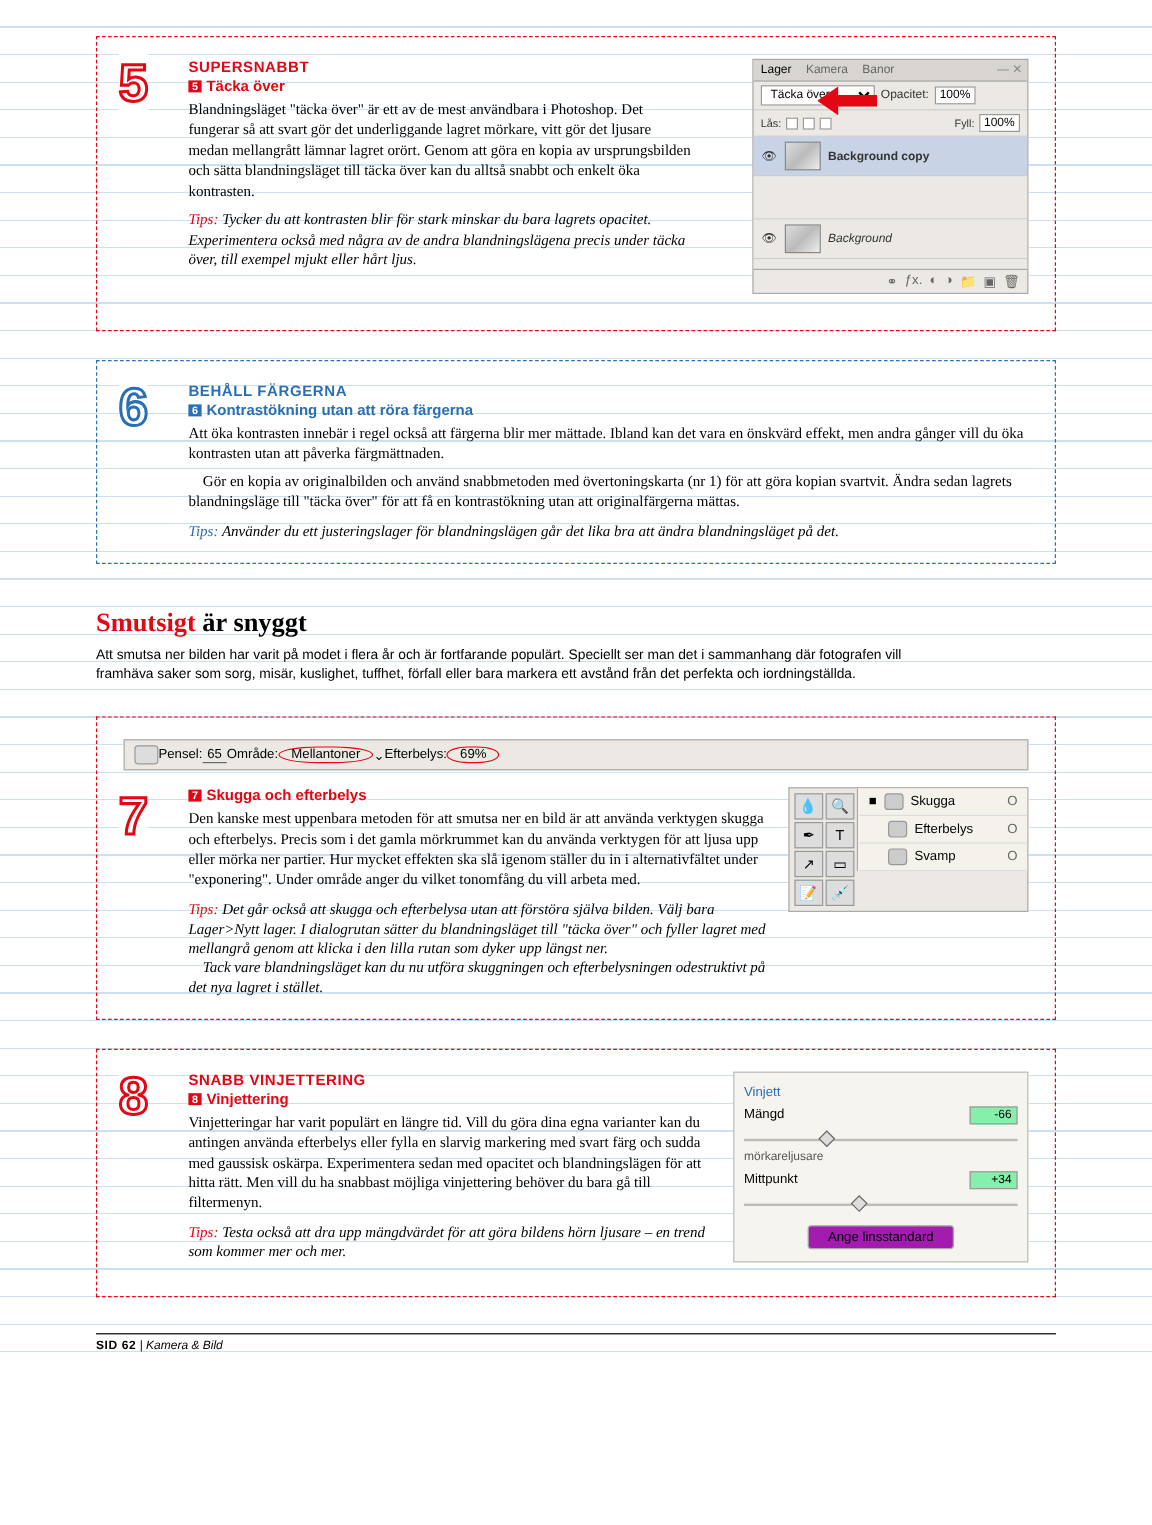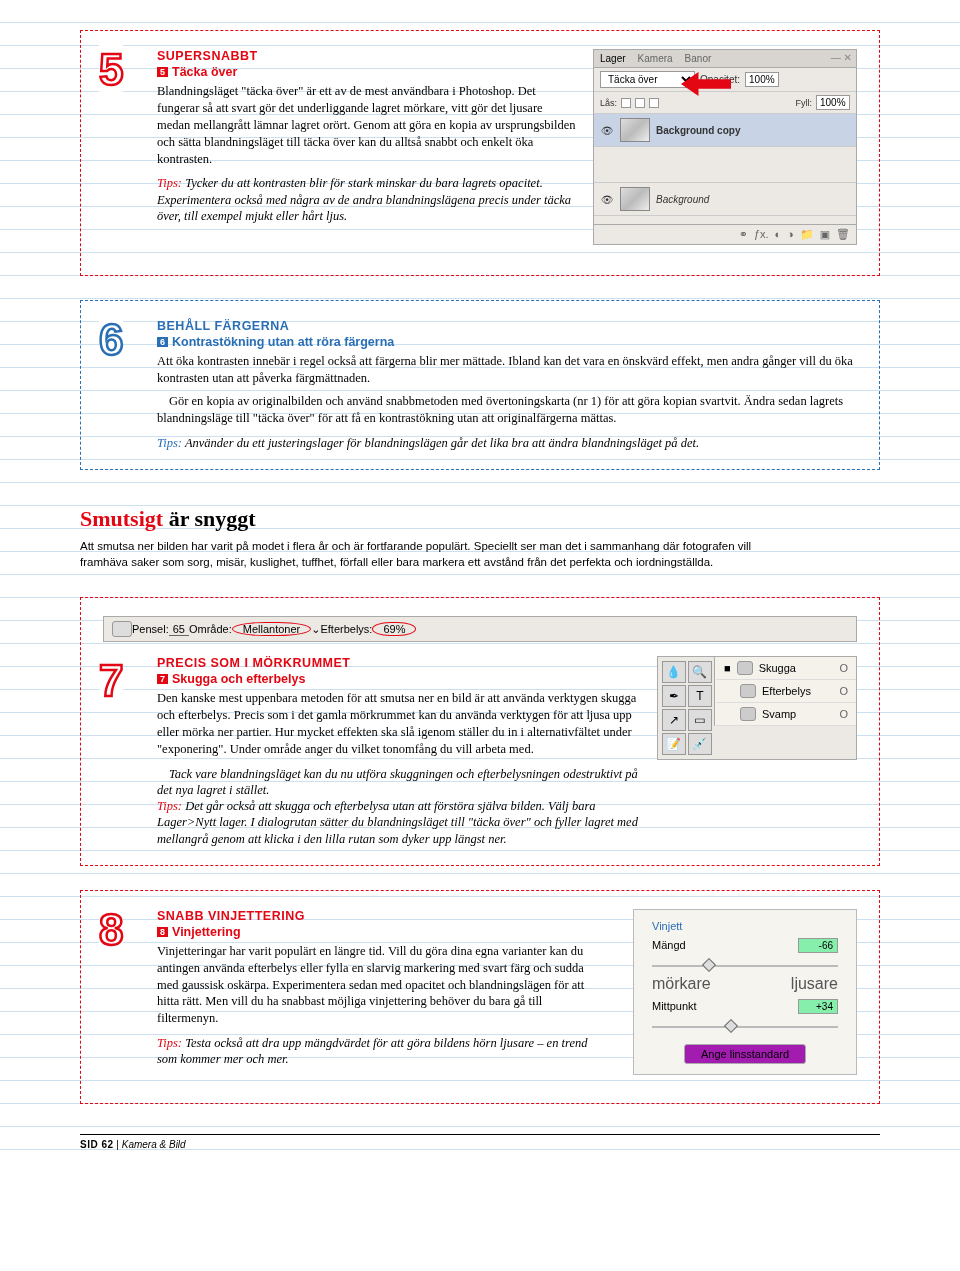--- a/index.html
+++ b/index.html
@@ -22,21 +22,21 @@
 .sub.blue .numbox{background:#2a6fb5}
 .body{font-size:12.5px;line-height:1.35;color:#000;margin-top:4px}
 .body p{margin-bottom:6px}
 .tips{font-style:italic;font-size:12.5px;line-height:1.3;margin-top:8px}
 .tips .tlabel{color:#e30613;font-style:italic}
 .tips.blue .tlabel{color:#2a6fb5}
 .section{margin:36px 0 26px 0}
 .section h2{font-family:Georgia,serif;font-size:22px}
 .section h2 .accent{color:#e30613;font-weight:700}
 .section .intro{font-family:Arial,sans-serif;font-size:11.5px;line-height:1.45;margin-top:6px;max-width:700px}
-.layers-panel{float:right;width:264px;background:#ece9e4;border:1px solid #aaa;font-family:Tahoma,Arial,sans-serif;font-size:10px;color:#333;margin-left:10px;margin-bottom:10px}
+.layers-panel{float:right;width:230px;background:#ece9e4;border:1px solid #aaa;font-family:Tahoma,Arial,sans-serif;font-size:10px;color:#333;margin-left:10px;margin-bottom:10px}
 .layers-panel .tabs{background:#d8d5d0;border-bottom:1px solid #aaa;padding:3px 6px;display:flex;gap:12px;font-size:10px;position:relative}
 .layers-panel .tabs span{color:#666}
 .layers-panel .tabs span.active{color:#000}
 .layers-panel .tabs .winbtns{position:absolute;right:4px;top:2px;font-size:10px;color:#888}
 .layers-panel .row{display:flex;align-items:center;padding:3px 6px;gap:5px;border-bottom:1px solid #ccc}
 .layers-panel select,.layers-panel input[type=text]{font-size:10px;border:1px solid #999;background:#fff;padding:1px 3px}
 .layers-panel .layer{display:flex;align-items:center;padding:4px 6px;gap:6px;border-bottom:1px solid #ccc;background:#ece9e4}
 .layers-panel .layer.sel{background:#c8d4e6}
 .layers-panel .eye{width:14px;text-align:center}
 .layers-panel .thumb{width:30px;height:24px;background:linear-gradient(135deg,#ddd 0%,#bbb 50%,#eee 100%);border:1px solid #888}
@@ -47,28 +47,28 @@
 .toolbar7{background:#ece9e4;border:1px solid #aaa;padding:4px 8px;font-family:Tahoma,Arial,sans-serif;font-size:11px;display:flex;align-items:center;margin-bottom:14px}
 .toolbar7 .ic{width:20px;height:16px;background:#ddd;border:1px solid #999;border-radius:3px}
 .toolbar7 .circ{display:inline-block;border:1.5px solid #e30613;border-radius:50%/60%;padding:0 10px}
 .tools-img{float:right;width:200px;background:#ece9e4;border:1px solid #aaa;font-family:Tahoma,Arial,sans-serif;font-size:11px;margin-left:10px;margin-bottom:10px}
 .tools-img .grid{display:grid;grid-template-columns:24px 24px;gap:2px;padding:4px;float:left}
 .tools-img .grid .t{width:24px;height:22px;background:#ddd;border:1px solid #999;display:flex;align-items:center;justify-content:center;font-size:12px}
 .tools-img .menu{margin-left:56px;background:#f5f2ec;border-left:1px solid #aaa}
 .tools-img .menu .mi{padding:4px 8px;border-bottom:1px solid #ddd;display:flex;align-items:center;gap:6px}
 .tools-img .menu .mi .mic{width:16px;height:14px;background:#ccc;border:1px solid #999;border-radius:3px}
 .tools-img .menu .mi .key{margin-left:auto;color:#666}
-.vinjett{float:right;width:224px;background:#f6f4ef;border:1px solid #bbb;padding:10px 18px;font-family:Tahoma,Arial,sans-serif;font-size:11px;margin-left:10px;margin-bottom:10px}
+.vinjett{float:right;width:246px;background:#f6f4ef;border:1px solid #bbb;padding:10px 8px;font-family:Tahoma,Arial,sans-serif;font-size:11px;margin-left:10px;margin-bottom:10px}
 .vinjett .title{color:#2a6fb5;font-size:11px;margin-bottom:6px}
 .vinjett .srow{display:flex;align-items:center;justify-content:space-between;margin:6px 0}
 .vinjett .val{border:1px solid #999;background:#86efac;padding:1px 4px;width:40px;text-align:right;font-size:10px}
 .vinjett .slider{position:relative;height:14px;margin:2px 0 8px 0}
 .vinjett .slider::before{content:"";position:absolute;left:0;right:0;top:6px;height:2px;background:#bbb}
 .vinjett .slider .knob{position:absolute;top:1px;width:10px;height:10px;background:#ddd;border:1px solid #666;transform:rotate(45deg)}
-.vinjett .labels{display:flex;justify-content:space-between;font-size:16px;color:#555;margin-top:-6px;margin-bottom:6px}
+.vinjett .labels{display:flex;font-size:10px;color:#555;margin-top:-6px;margin-bottom:6px}
 .vinjett button{display:block;margin:10px auto 0;background:#a21caf;border:1px solid #aaa;border-radius:3px;padding:3px 16px;font-size:11px}
 .footerline{border-top:1px solid #000;margin-top:30px;padding-top:4px;font-family:Arial,sans-serif;font-size:10px}
 .footerline .pg{font-weight:700;letter-spacing:0.5px}
 .footerline .mag{font-style:italic}
 .clearfix::after{content:"";display:table;clear:both}
 </style>
 </head>
 <body>
 
 <div class="ruled"></div>
@@ -185,28 +185,27 @@
       <div class="mi">
             <span style="width:10px"></span>
             <span class="mic"></span>
             <span>Svamp</span>
             <span class="key">O</span>
           </div>
     </div>
   </div>
   <div class="bignum red" style="top:58px">7</div>
   <div class="tipcontent" style="max-width:490px">
-    <div class="heading red">PRECIS SOM I MÖRKRUMMET</div>
     <div class="sub red"><span class="numbox">7</span><span>Skugga och efterbelys</span></div>
     <div class="body">
           <p>Den kanske mest uppenbara metoden för att smutsa ner en bild är att använda verktygen skugga och efterbelys. Precis som i det gamla mörkrummet kan du använda verktygen för att ljusa upp eller mörka ner partier. Hur mycket effekten ska slå igenom ställer du in i alternativfältet under "exponering". Under område anger du vilket tonomfång du vill arbeta med.</p>
         </div>
     <div class="tips">
+      <p><span class="tlabel">Tips:</span><span> Det går också att skugga och efterbelysa utan att förstöra själva bilden. Välj bara Lager&gt;Nytt lager. I dialogrutan sätter du blandningsläget till "täcka över" och fyller lagret med mellangrå genom att klicka i den lilla rutan som dyker upp längst ner.</span></p>
       <p style="text-indent:12px">Tack vare blandningsläget kan du nu utföra skuggningen och efterbelysningen odestruktivt på det nya lagret i stället.</p>
-      <p><span class="tlabel">Tips:</span><span> Det går också att skugga och efterbelysa utan att förstöra själva bilden. Välj bara Lager&gt;Nytt lager. I dialogrutan sätter du blandningsläget till "täcka över" och fyller lagret med mellangrå genom att klicka i den lilla rutan som dyker upp längst ner.</span></p>
     </div>
   </div>
 </div>
 
 <div class="tipbox clearfix">
   <div class="vinjett">
     <div class="title">Vinjett</div>
     <div class="srow">
       <span>Mängd</span>
       <span class="val">-66</span>

